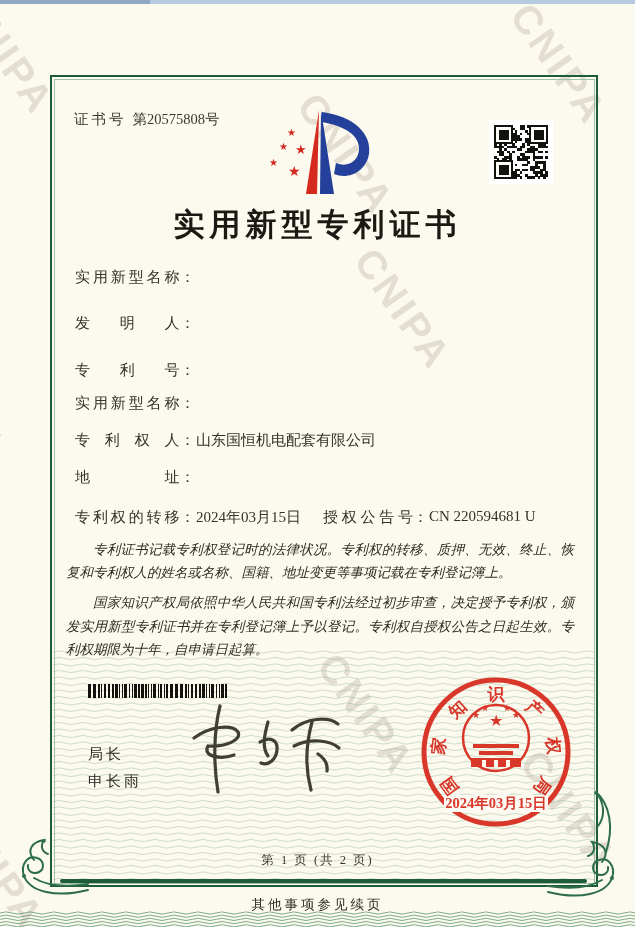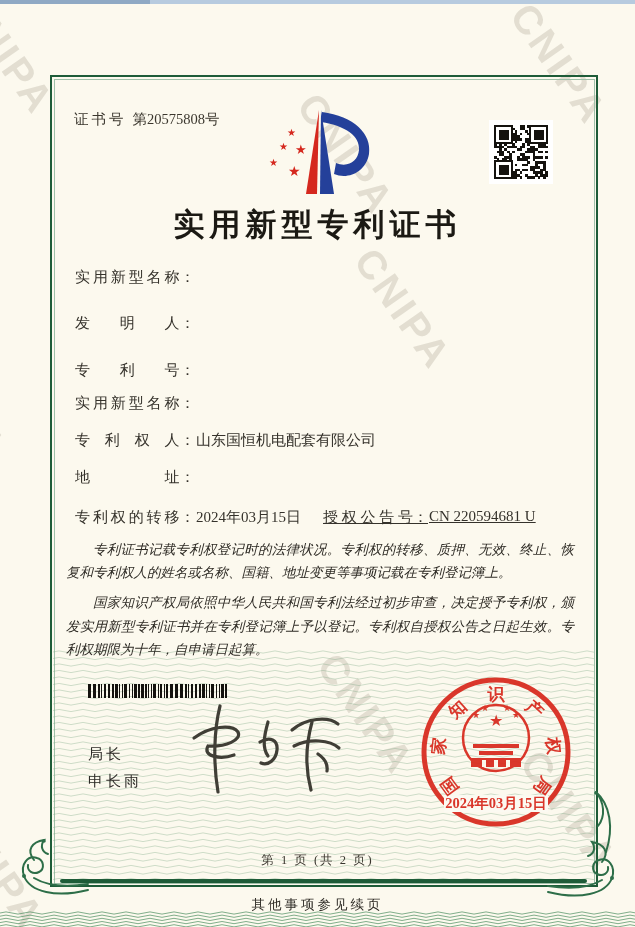--- a/index.html
+++ b/index.html
@@ -32,21 +32,21 @@
   .qf{position:absolute;width:15px;height:15px;border:2.5px solid #14120e;background:#fff;}
   .qf i{position:absolute;inset:2.5px;background:#14120e;}
   
   .title{position:absolute;left:0;right:0;top:204px;text-align:center;font-size:31px;
          font-weight:bold;letter-spacing:5px;color:#1b1913;z-index:2;}
   
   .row{position:absolute;left:75px;width:490px;font-size:15px;display:flex;z-index:2;color:#35322b;}
   .row .lab{width:105px;text-align:justify;text-align-last:justify;flex:none;letter-spacing:0.5px;}
   .row .colon{flex:none;width:16px;}
   .row .val{flex:1;line-height:19px;}
-  .pair2{position:absolute;left:248px;top:0;display:flex;text-decoration:underline;}
+  .pair2{position:absolute;left:248px;top:0;display:flex;}
   .pair2 .lab2{width:90px;text-align:justify;text-align-last:justify;flex:none;}
   
   .paras{position:absolute;left:66px;top:538px;width:508px;z-index:2;}
   .paras p{margin:0 0 7px;font:italic 13.5px "Liberation Serif","DejaVu Serif",serif;
            line-height:1.72;text-indent:2em;text-align:justify;color:#2e2b25;}
   
   #barcode{position:absolute;left:88px;top:684px;width:172px;height:14px;display:flex;z-index:2;}
   #barcode i{display:block;height:100%;background:#14120e;flex:none;}
   
   .issuer-role{position:absolute;left:88px;top:745px;font:15px "Liberation Sans","DejaVu Sans",sans-serif;

